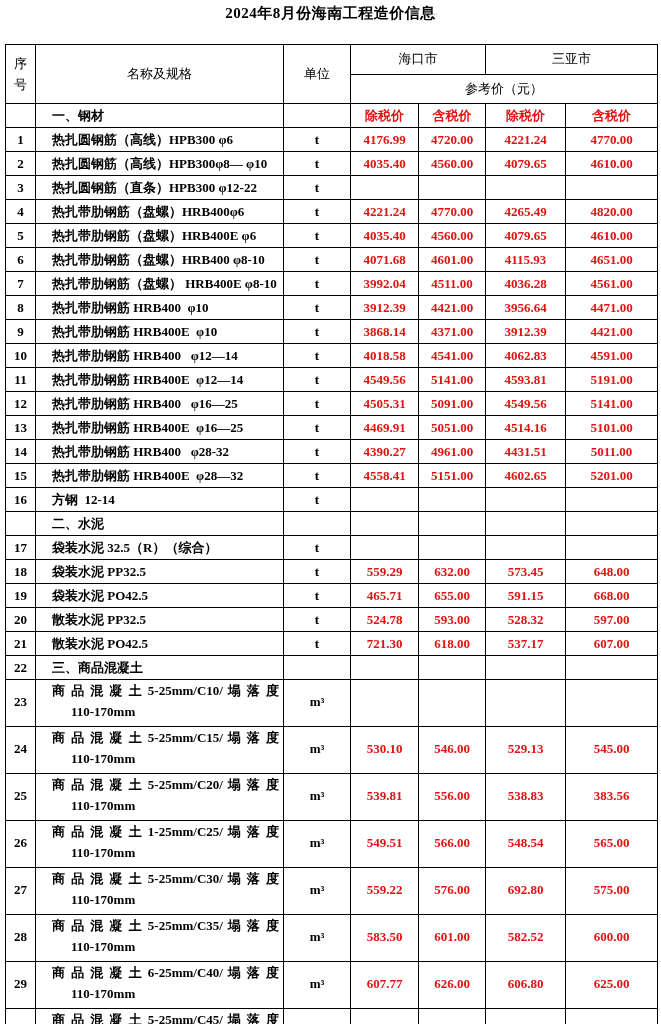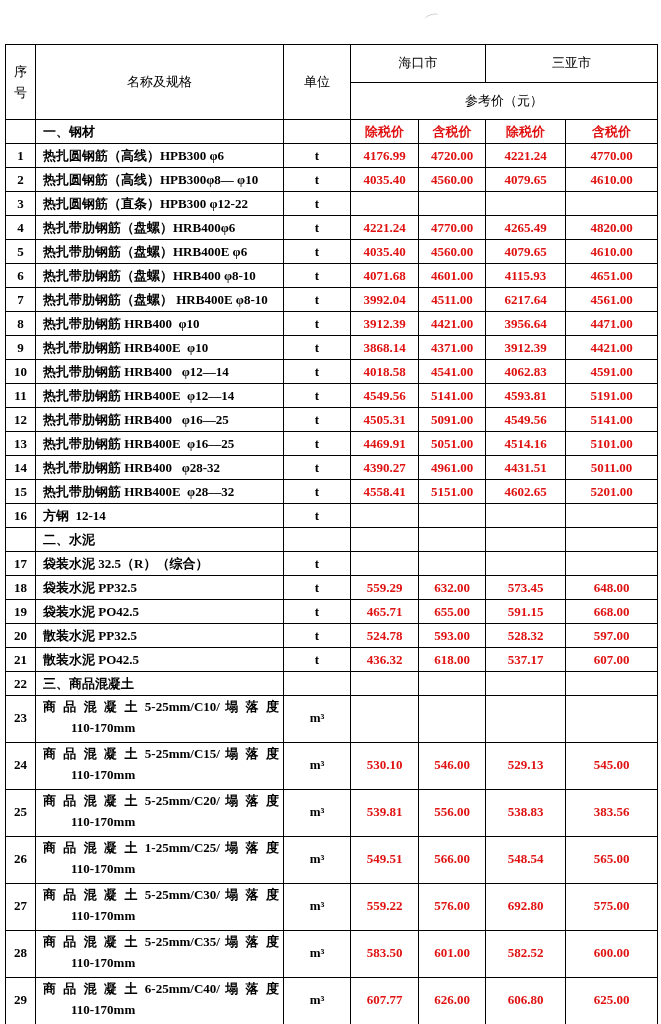--- a/index.html
+++ b/index.html
@@ -40,54 +40,55 @@
     overflow: hidden;
   }
   thead th {
     font-weight: normal;
     font-size: 13px;
     text-align: center;
     vertical-align: middle;
   }
   thead tr { height: 23px; }
   .seq-head-inner {
-    width: 16px; margin: 16px auto;
+    width: 16px; margin: 8px auto;
     word-break: break-all;
     line-height: 21px;
   }
 
   tbody tr { height: 24px; }
   tbody tr.tall { height: 47px; }
   tbody td {
     font-size: 13px;
     font-weight: bold;
     vertical-align: middle;
   }
   td.seq, td.unit { text-align: center; }
   td.name { text-align: left; padding: 0 4px 0 7px; }
-  td.name .l1 { white-space: pre-wrap; line-height: 15px; }
+  td.name .l1 { white-space: pre-wrap; line-height: 15px; margin-left: 9px; }
   td.name .l2 { white-space: pre-wrap; line-height: 21px; margin-left: 28px; }
   td.price {
     text-align: center;
     color: #e01212;
   }
   tr.tall td { vertical-align: top; padding-top: 14px; }
   tr.tall td.name { padding-top: 0; }
   tr.tall td.name .l1 {
     text-align: justify;
     text-align-last: justify;
     white-space: normal;
     line-height: 21px;
   }
 </style>
 </head>
 <body>
 
 <div class="page">
 
+  <div class="doc-title">2024年8月份海南工程造价信息</div>
   <div class="smudge"></div>
 
   <table class="price-table">
     <colgroup>
       <col style="width:30px">
       <col style="width:248px">
       <col style="width:67px">
       <col style="width:68px">
       <col style="width:67px">
       <col style="width:80px">
@@ -186,21 +187,21 @@
           <td class="price">4651.00</td>
         </tr>
         <tr>
           <td class="seq">7</td>
           <td class="name">
             <div class="l1">热扎带肋钢筋（盘螺） HRB400E φ8-10</div>
           </td>
           <td class="unit">t</td>
           <td class="price">3992.04</td>
           <td class="price">4511.00</td>
-          <td class="price">6217.64</td>
+          <td class="price">4036.28</td>
           <td class="price">4561.00</td>
         </tr>
         <tr>
           <td class="seq">8</td>
           <td class="name">
             <div class="l1">热扎带肋钢筋 HRB400  φ10</div>
           </td>
           <td class="unit">t</td>
           <td class="price">3912.39</td>
           <td class="price">4421.00</td>
@@ -349,21 +350,21 @@
           <td class="price">593.00</td>
           <td class="price">528.32</td>
           <td class="price">597.00</td>
         </tr>
         <tr>
           <td class="seq">21</td>
           <td class="name">
             <div class="l1">散装水泥 PO42.5</div>
           </td>
           <td class="unit">t</td>
-          <td class="price">436.32</td>
+          <td class="price">721.30</td>
           <td class="price">618.00</td>
           <td class="price">537.17</td>
           <td class="price">607.00</td>
         </tr>
         <tr>
           <td class="seq">22</td>
           <td class="name">
             <div class="l1">三、商品混凝土</div>
           </td>
           <td class="unit"></td>

